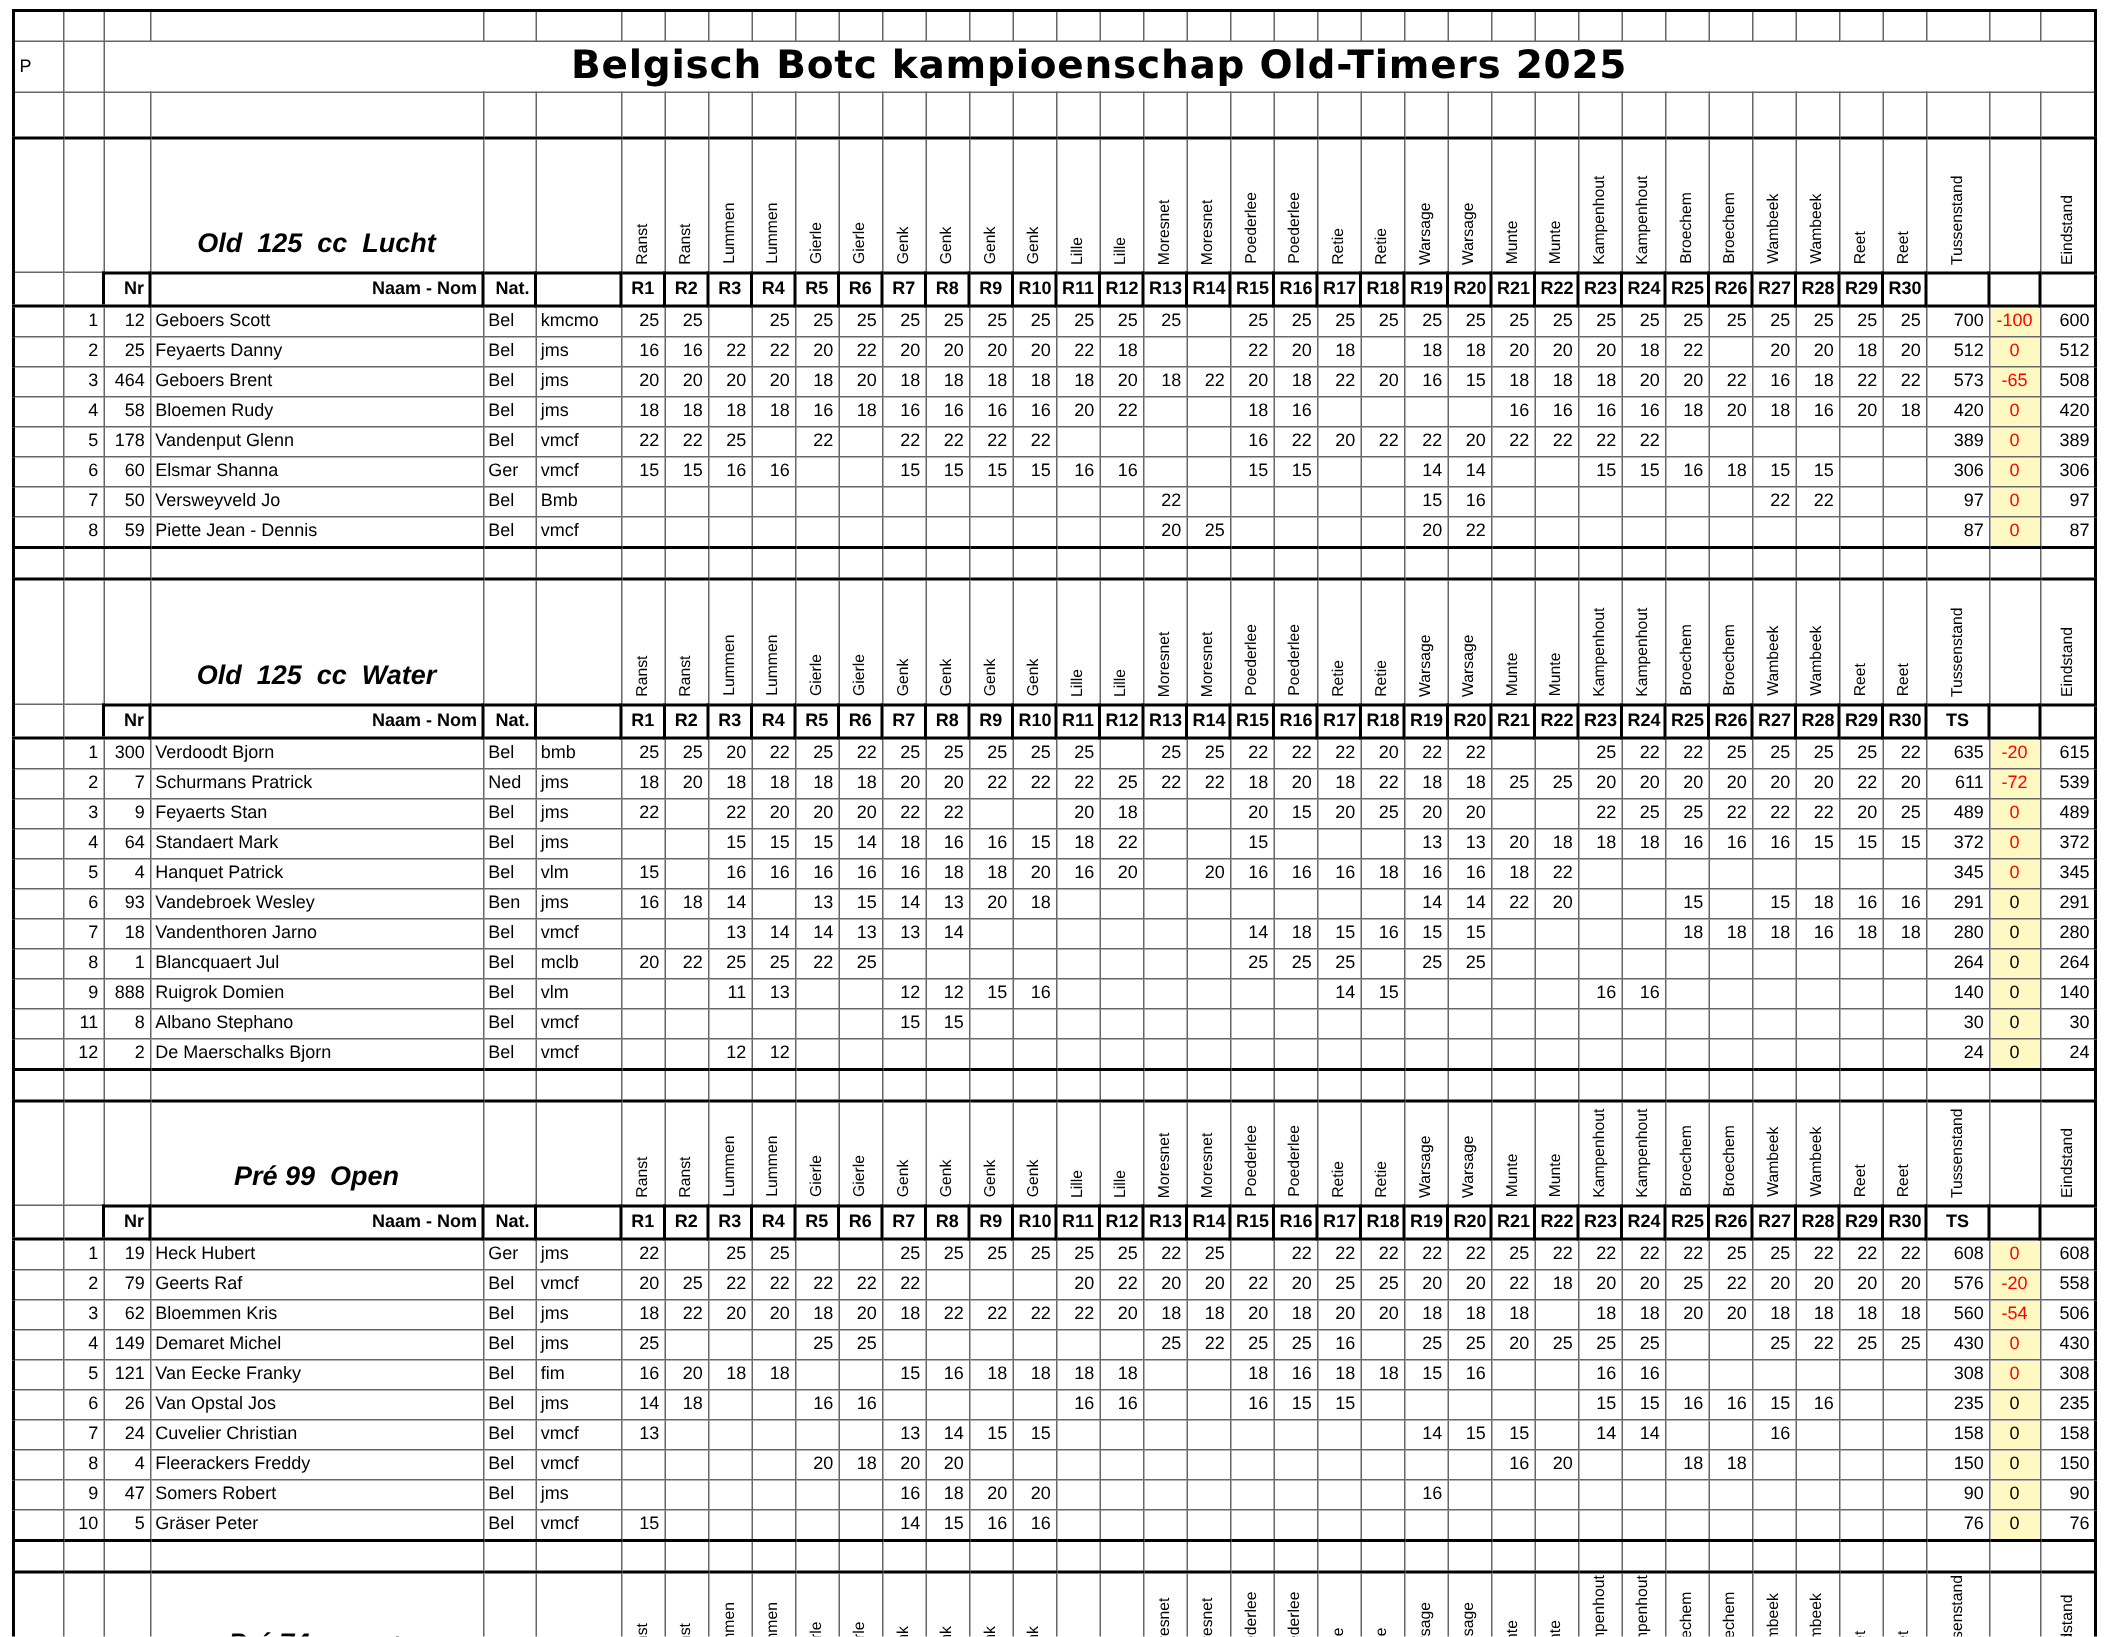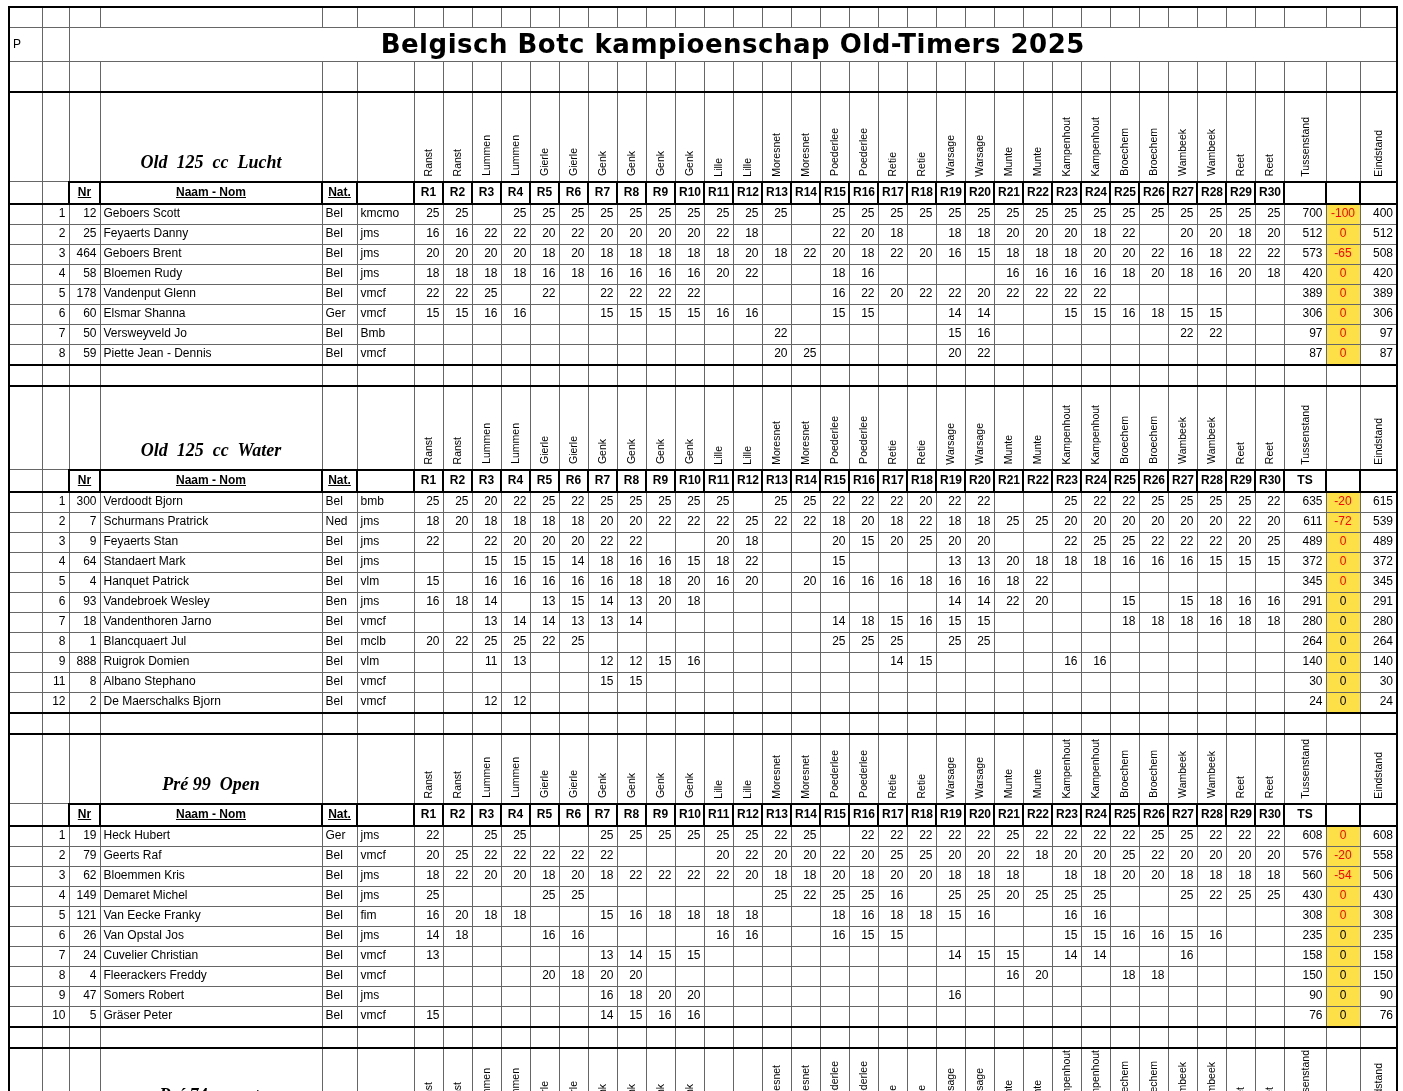--- a/index.html
+++ b/index.html
@@ -7,29 +7,29 @@
   .sheet{margin:6px 0 0 8px;}
   table{border-collapse:collapse;table-layout:fixed;width:1390px;border:2px solid #000;}
   td{border:1px solid #666;font-size:12px;padding:0 3px;overflow:hidden;white-space:nowrap;height:19px;line-height:1.1;}
   tr.filler td{background:#fff;}
   tr.titlerow td{border-left:none;border-right:none;}
   tr.titlerow td.corner{border-left:1px solid #666;border-right:1px solid #666;}
   tr.titlerow td.c2{border-right:1px solid #666;}
   .title{font-weight:bold;font-size:26px;text-align:center;font-family:"DejaVu Sans",sans-serif;letter-spacing:.5px;}
   .corner{font-size:12px;text-align:left;vertical-align:middle;}
   tr.sechead td{border-top:2px solid #000;}
-  .sectitle{font-style:italic;font-weight:bold;font-size:18px;text-align:center;white-space:pre;vertical-align:bottom;padding-bottom:8px;font-family:Liberation Serif, serif;}
+  .sectitle{font-style:italic;font-weight:bold;font-size:18px;text-align:center;white-space:pre;vertical-align:bottom;padding-bottom:8px;font-family:Liberation Sans, sans-serif;}
   td.rot{vertical-align:bottom;text-align:center;padding:1px 0;}
   td.rot span{display:inline-block;writing-mode:vertical-rl;transform:rotate(180deg);font-size:10.5px;line-height:11px;}
   tr.rrow td{border:2px solid #000;font-weight:bold;text-align:center;font-size:12px;}
   tr.rrow td.lead{border:1px solid #666;border-bottom:2px solid #000;font-weight:normal;}
-  tr.rrow td.lft{text-align:center;text-decoration:underline;}
+  tr.rrow td.lft{text-align:right;}
   .num{text-align:right;}
   .lft{text-align:left;}
-  .pen{background:#fde047;text-align:center;}
+  .pen{background:#fef9c3;text-align:center;}
   .pen.red{color:#FF0000;}
   .secleft{border-left:2px solid #000;}
   .secright{border-right:2px solid #000;}
   tr.lastrow td{border-bottom:2px solid #000;}
 </style>
 </head>
 <body>
 
 <div class="sheet">
   <table id="sheet-table">
@@ -276,21 +276,21 @@
           <td class="num" colspan="1">25</td>
           <td class="num" colspan="1">25</td>
           <td class="num" colspan="1">25</td>
           <td class="num" colspan="1">25</td>
           <td class="num" colspan="1">25</td>
           <td class="num" colspan="1">25</td>
           <td class="num" colspan="1">25</td>
           <td class="num" colspan="1">25</td>
           <td class="num" colspan="1">700</td>
           <td class="pen red" colspan="1">-100</td>
-          <td class="num secright" colspan="1">400</td>
+          <td class="num secright" colspan="1">600</td>
         </tr>
         <tr style="height: 19px;">
           <td class="secleft"></td>
           <td class="num" colspan="1">2</td>
           <td class="num" colspan="1">25</td>
           <td class="lft" colspan="1">Feyaerts Danny</td>
           <td class="lft" colspan="1">Bel</td>
           <td class="lft" colspan="1">jms</td>
           <td class="num" colspan="1">16</td>
           <td class="num" colspan="1">16</td>

